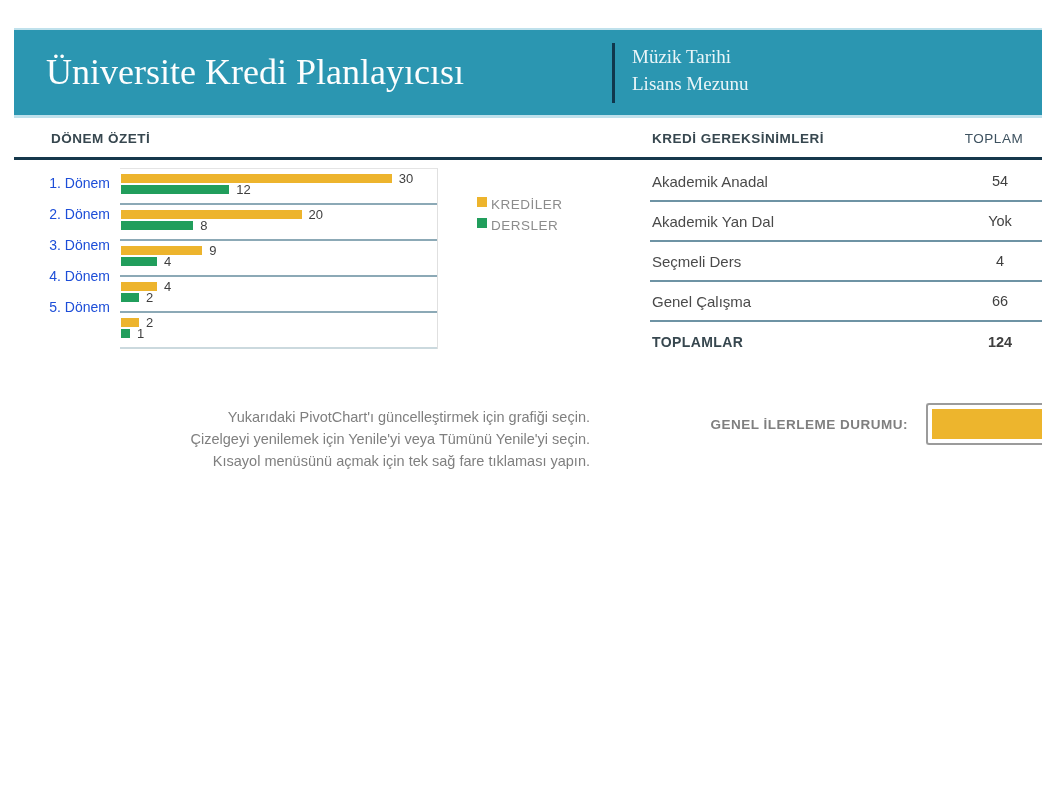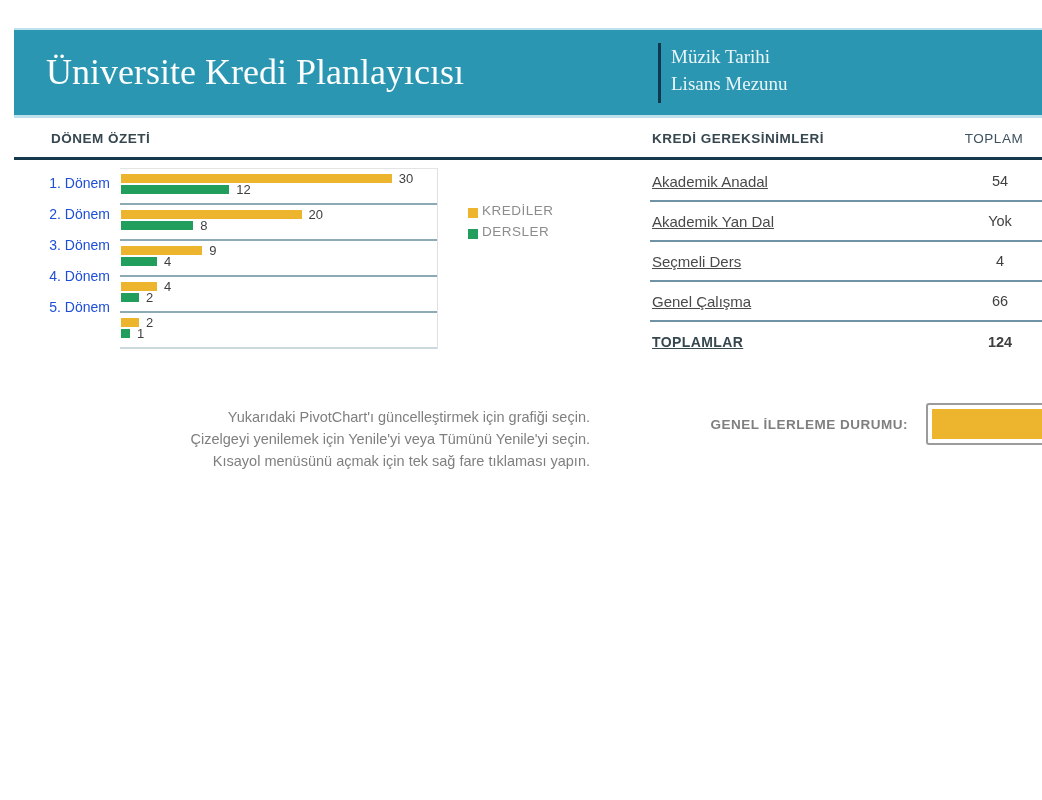--- a/index.html
+++ b/index.html
@@ -14,22 +14,22 @@
     position:absolute; left:14px; right:0; top:28px; height:90px;
     background:#2B96B1;
     border-top:2px solid #BFE1EC; border-bottom:3px solid #BFE1EC;
   }
   .app-title {
     position:absolute; left:32px; top:0; height:85px; line-height:85px;
     font-family:"Liberation Serif", serif; font-weight:400;
     font-size:36px; color:#FDFEFE; white-space:nowrap;
   }
   .header-sub {
-    position:absolute; left:644px; top:13px; height:60px;
-    border-left:3px solid #10374D; padding-left:10px;
+    position:absolute; left:598px; top:13px; height:60px;
+    border-left:3px solid #10374D; padding-left:17px;
     font-family:"Liberation Serif", serif; font-size:19px; line-height:27px;
     color:#EAF5F8;
   }
 
   
   .heading {
     position:absolute; top:131px; font-size:13.5px; font-weight:bold;
     letter-spacing:0.5px; color:#37474F; white-space:nowrap;
   }
   .heading-left { left:51px; }
@@ -53,29 +53,29 @@
     border-top:1px solid #E4E4E4; border-right:1px solid #E0E0E0;
   }
   .chart-row { height:31px; border-bottom:2px solid #8CA9B6; }
   .chart-row:last-child { border-bottom:2px solid #CBD9DE; }
   .bar-line { display:flex; align-items:center; height:9px; margin-left:1px; }
   .bar-line.first { margin-top:5px; margin-bottom:2px; }
   .bar { height:9px; flex:none; }
   .bar-value { margin-left:7px; font-size:13px; color:#3F3F3F; line-height:9px; }
 
   .legend { position:absolute; left:468px; top:197px; }
-  .legend-item { display:flex; align-items:flex-end; height:21px; }
+  .legend-item { display:flex; align-items:flex-start; height:21px;margin-left:9px; }
   .legend-swatch { width:10px; height:10px; flex:none; }
   .legend-label { margin-left:4px; font-size:13.5px; letter-spacing:0.5px; color:#8C8C8C; }
 
   
   .req-table { position:absolute; left:650px; right:0; top:162px; }
   .req-row { display:flex; align-items:center; height:40px; border-bottom:2px solid #6E93A4; }
   .req-row.total { border-bottom:none; }
-  .req-label { flex:1; padding-left:2px; font-size:15px; color:#4A4A4A;text-decoration:underline; }
+  .req-label { flex:1; padding-left:2px; font-size:15px; color:#4A4A4A; }
   .req-row.total .req-label { font-weight:bold; font-size:14px; letter-spacing:0.4px; color:#37474F; }
   .req-value { width:84px; text-align:center; font-size:14.5px; color:#3F3F3F; }
   .req-row.total .req-value { font-weight:bold; }
 
   
   .instructions {
     position:absolute; left:75px; top:406px; width:515px; text-align:right;
     font-size:14.5px; line-height:22px; color:#7F7F7F;
   }
 

